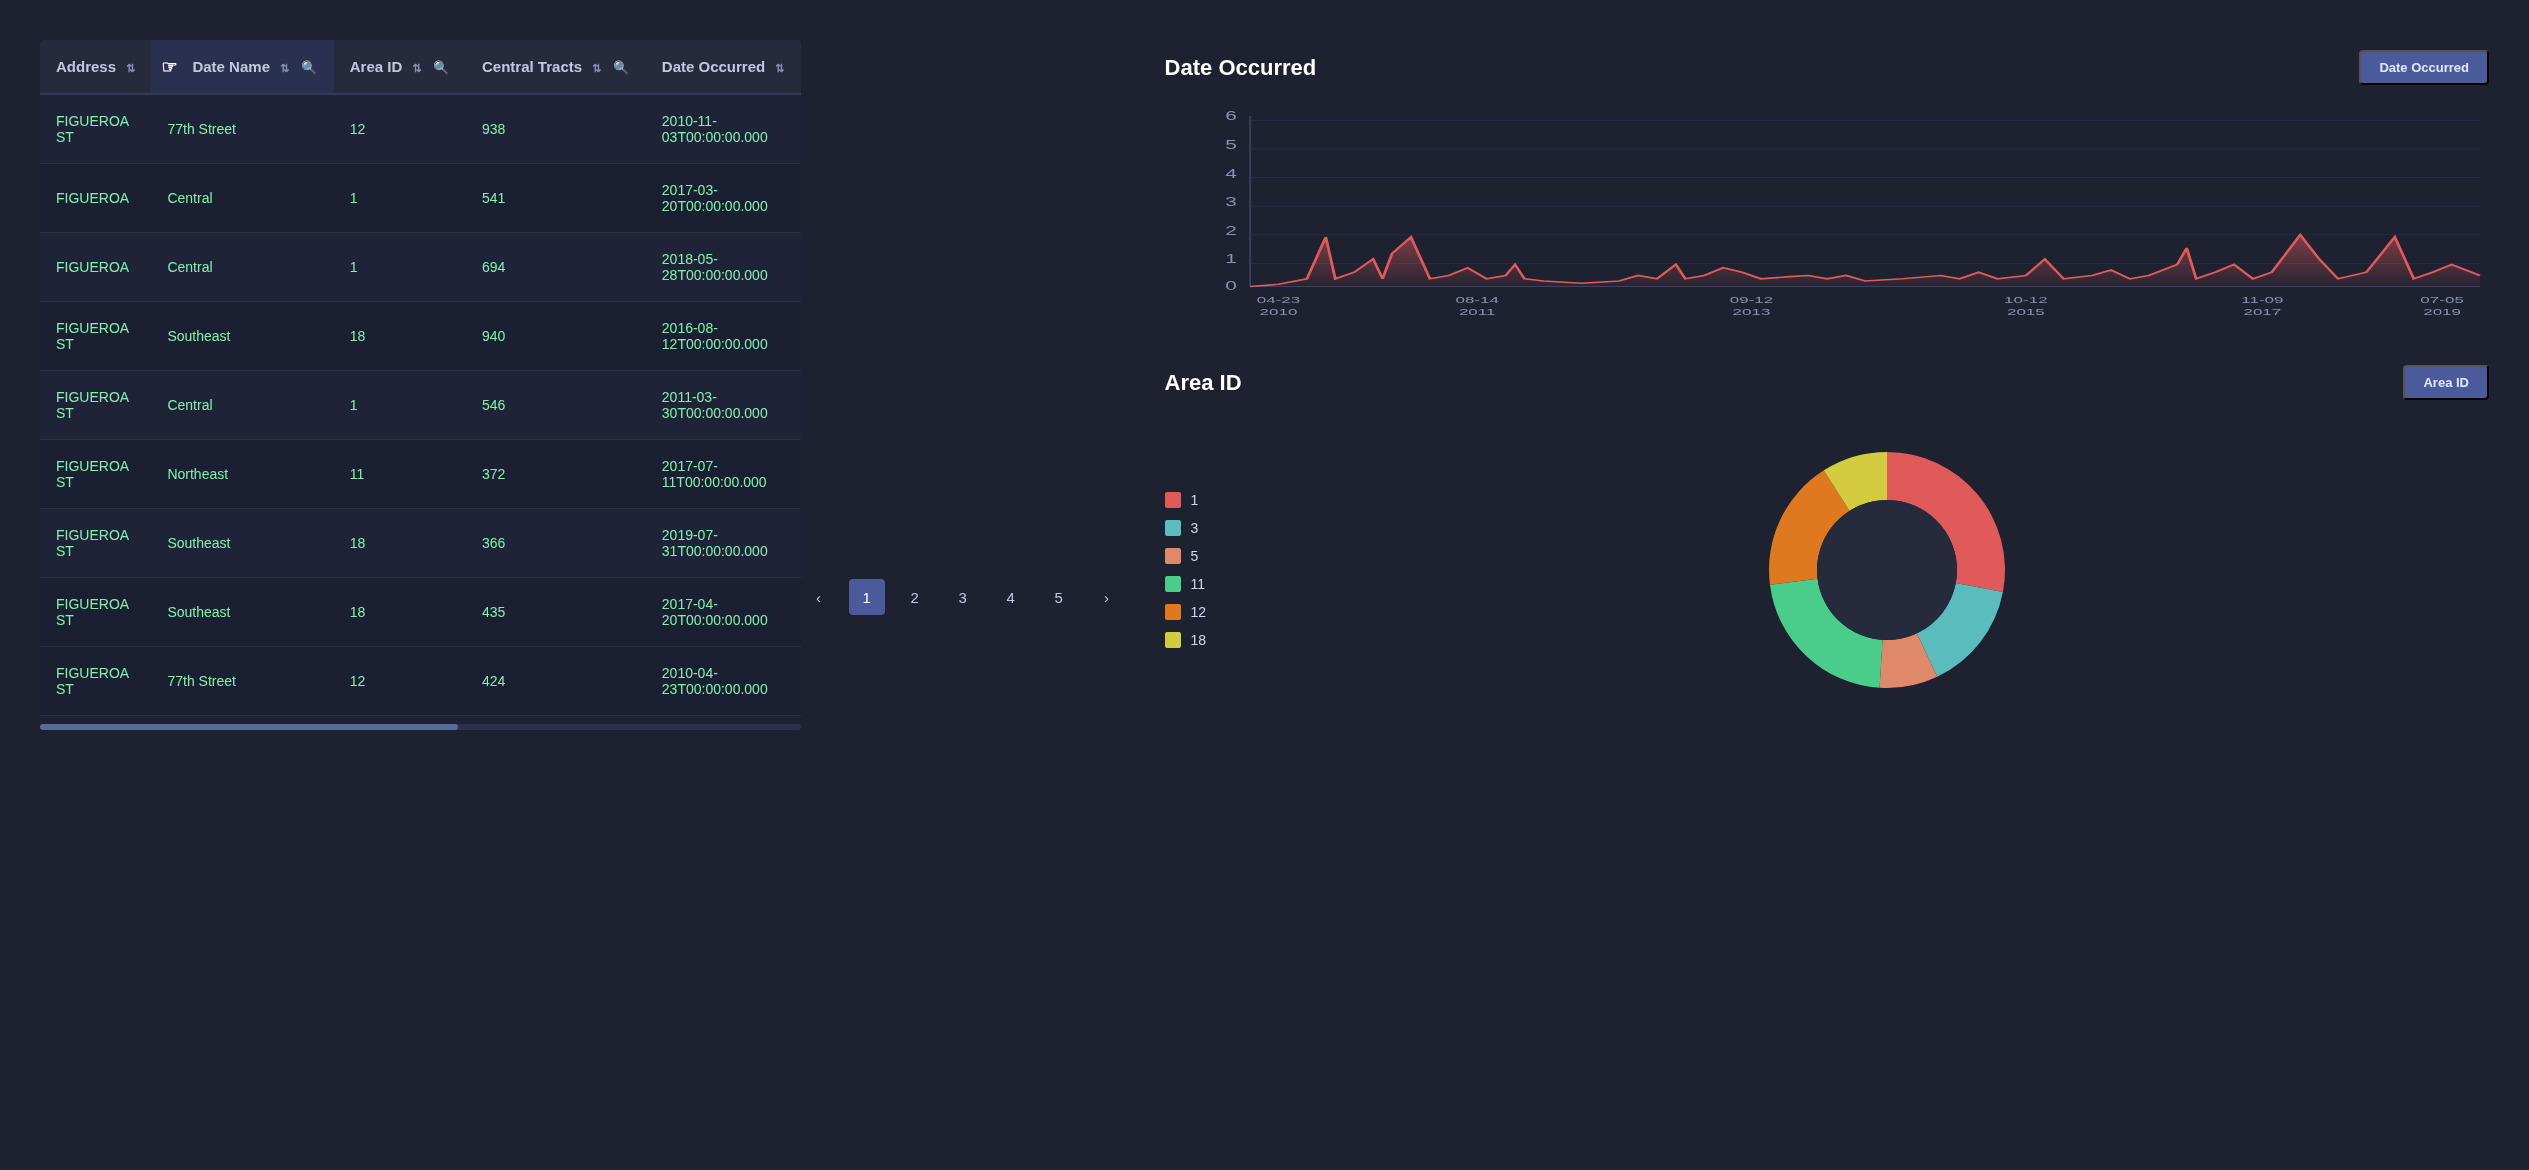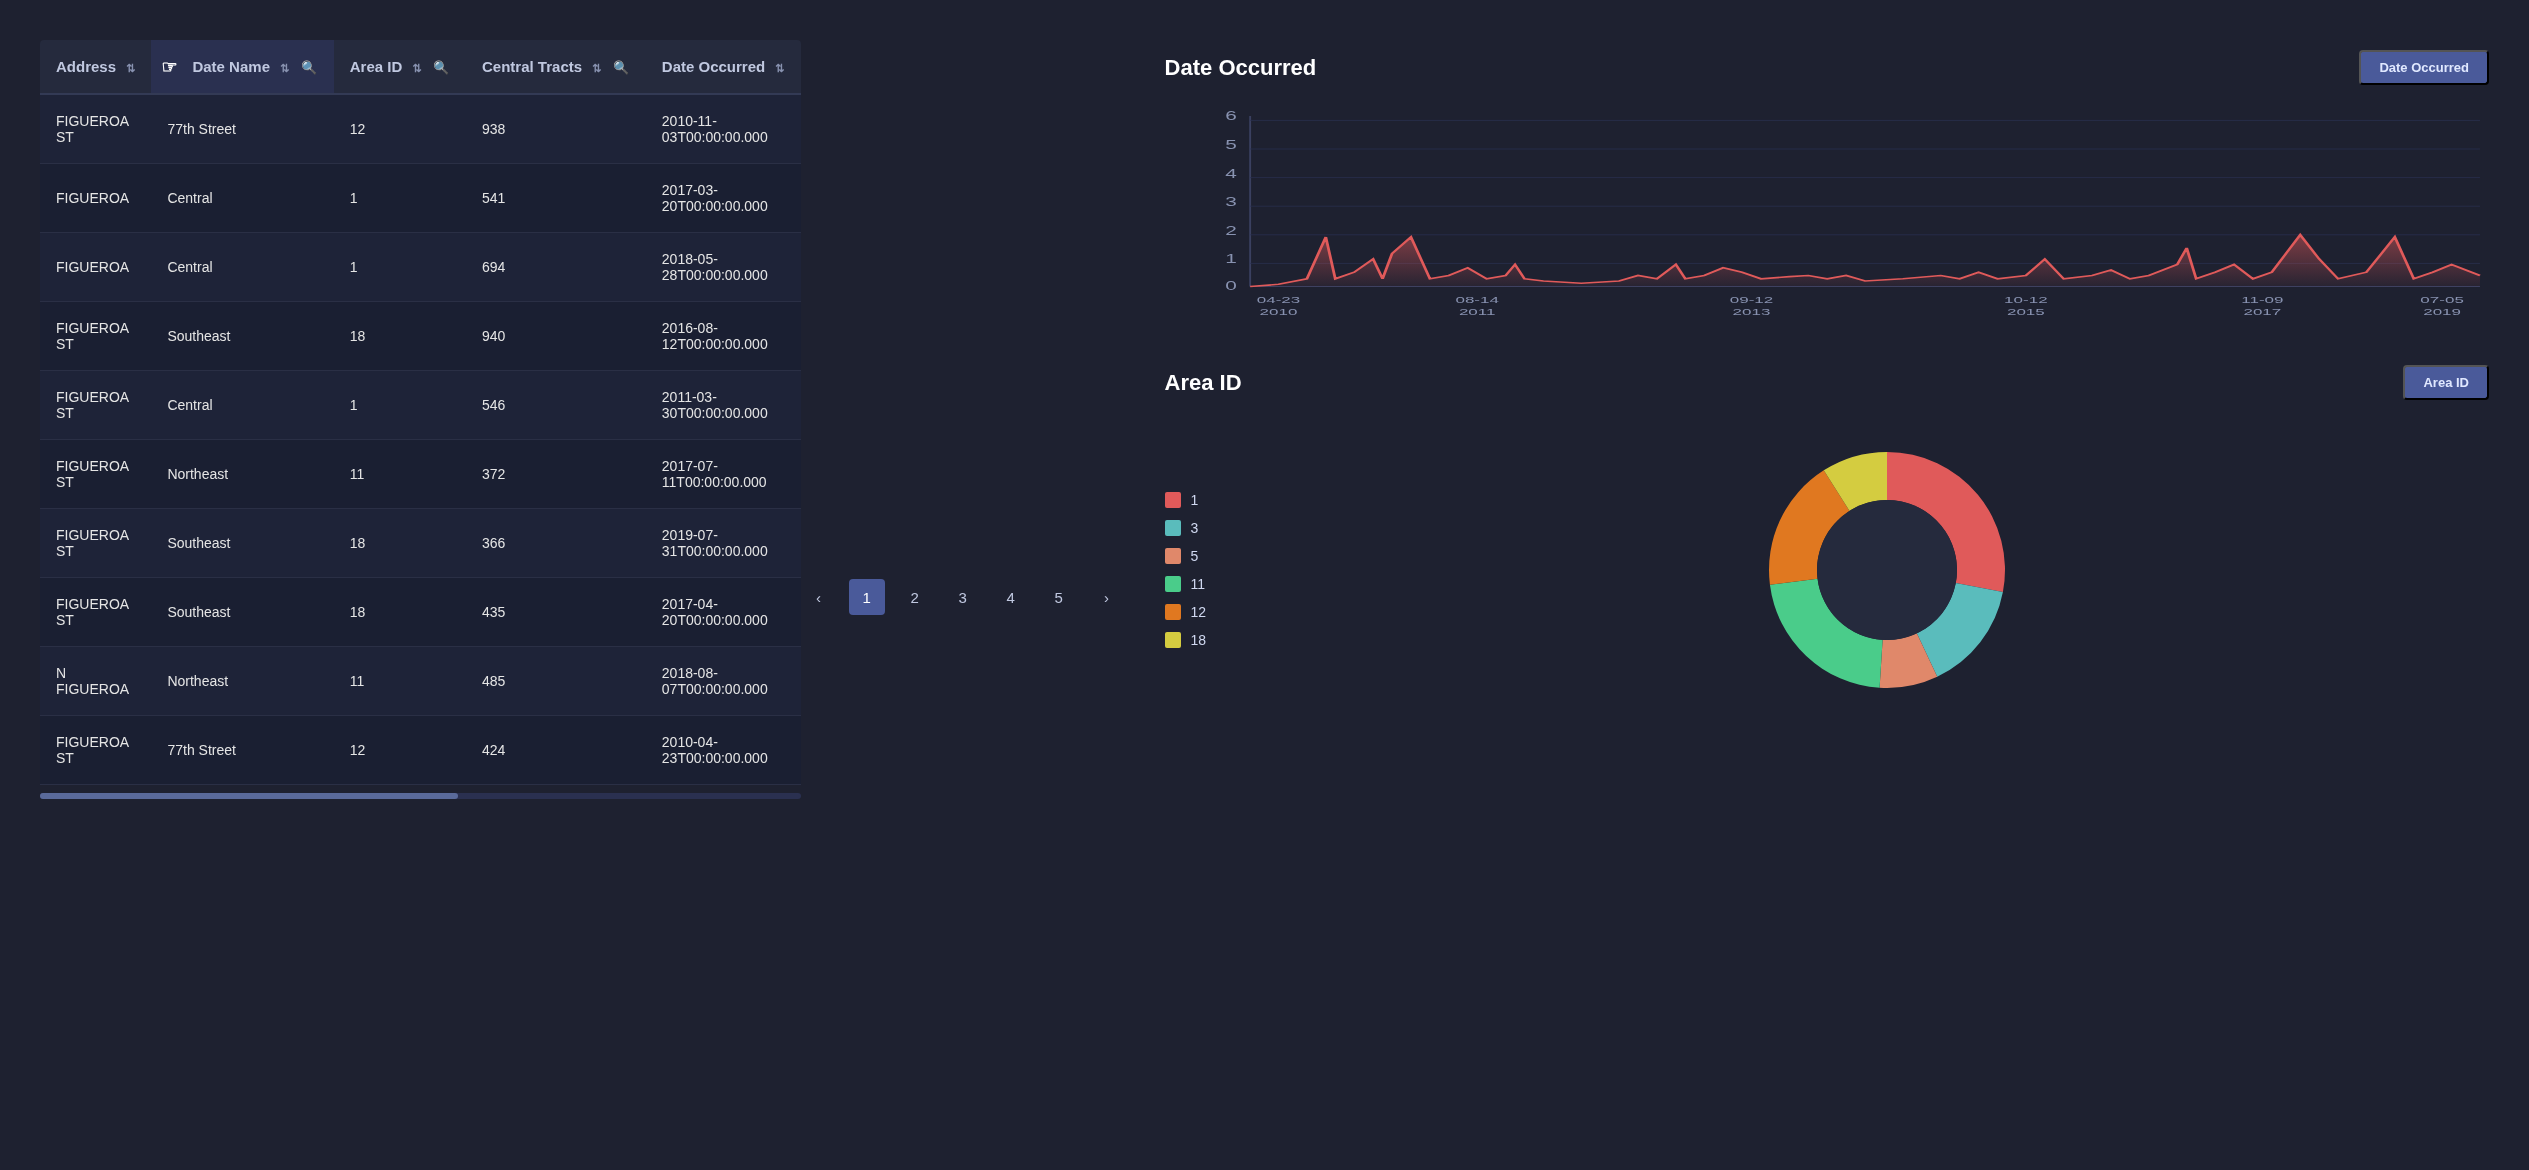--- a/index.html
+++ b/index.html
@@ -73,21 +73,21 @@
     }
     tbody tr:nth-child(odd) {
       background: #1e2338;
     }
     tbody tr:nth-child(even) {
       background: #1a1f32;
     }
     tbody td {
       padding: 18px 16px;
       font-size: 14px;
-      color: #e5e5e5;
+      color: #86efac;
     }
     .cursor-indicator {
       position: absolute;
       top: 50%;
       left: 10px;
       transform: translateY(-50%);
       font-size: 18px;
       color: #ffffff;
     }
     
@@ -297,27 +297,20 @@
       <td>366</td>
       <td>2019-07-31T00:00:00.000</td>
     </tr>
             <tr style="background: rgb(26, 31, 50);">
       <td>FIGUEROA ST</td>
       <td>Southeast</td>
       <td>18</td>
       <td>435</td>
       <td>2017-04-20T00:00:00.000</td>
     </tr>
-            <tr style="background: rgb(30, 35, 56);">
-      <td>N FIGUEROA</td>
-      <td>Northeast</td>
-      <td>11</td>
-      <td>485</td>
-      <td>2018-08-07T00:00:00.000</td>
-    </tr>
             <tr style="background: rgb(26, 31, 50);">
       <td>FIGUEROA ST</td>
       <td>77th Street</td>
       <td>12</td>
       <td>424</td>
       <td>2010-04-23T00:00:00.000</td>
     </tr>
           </tbody>
       </table>
       <div class="scrollbar-track">

